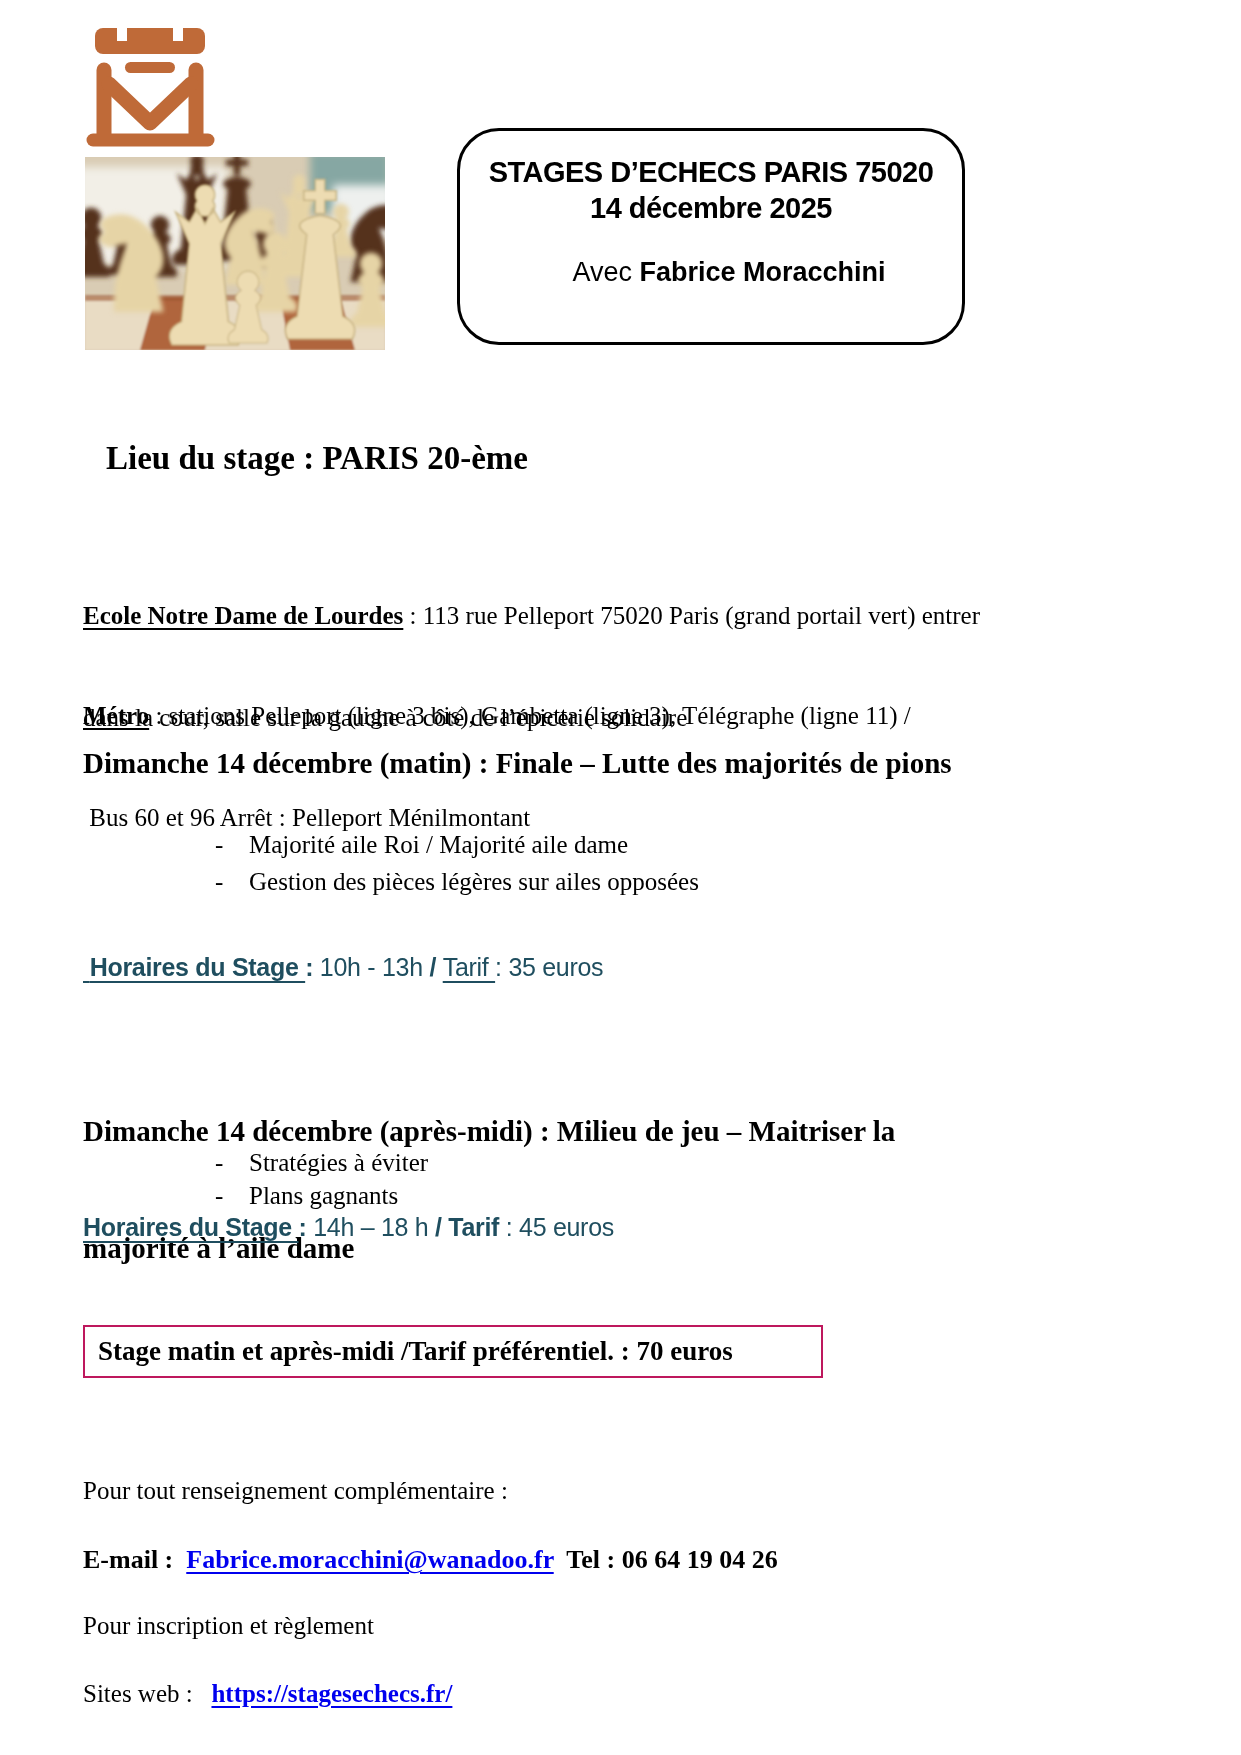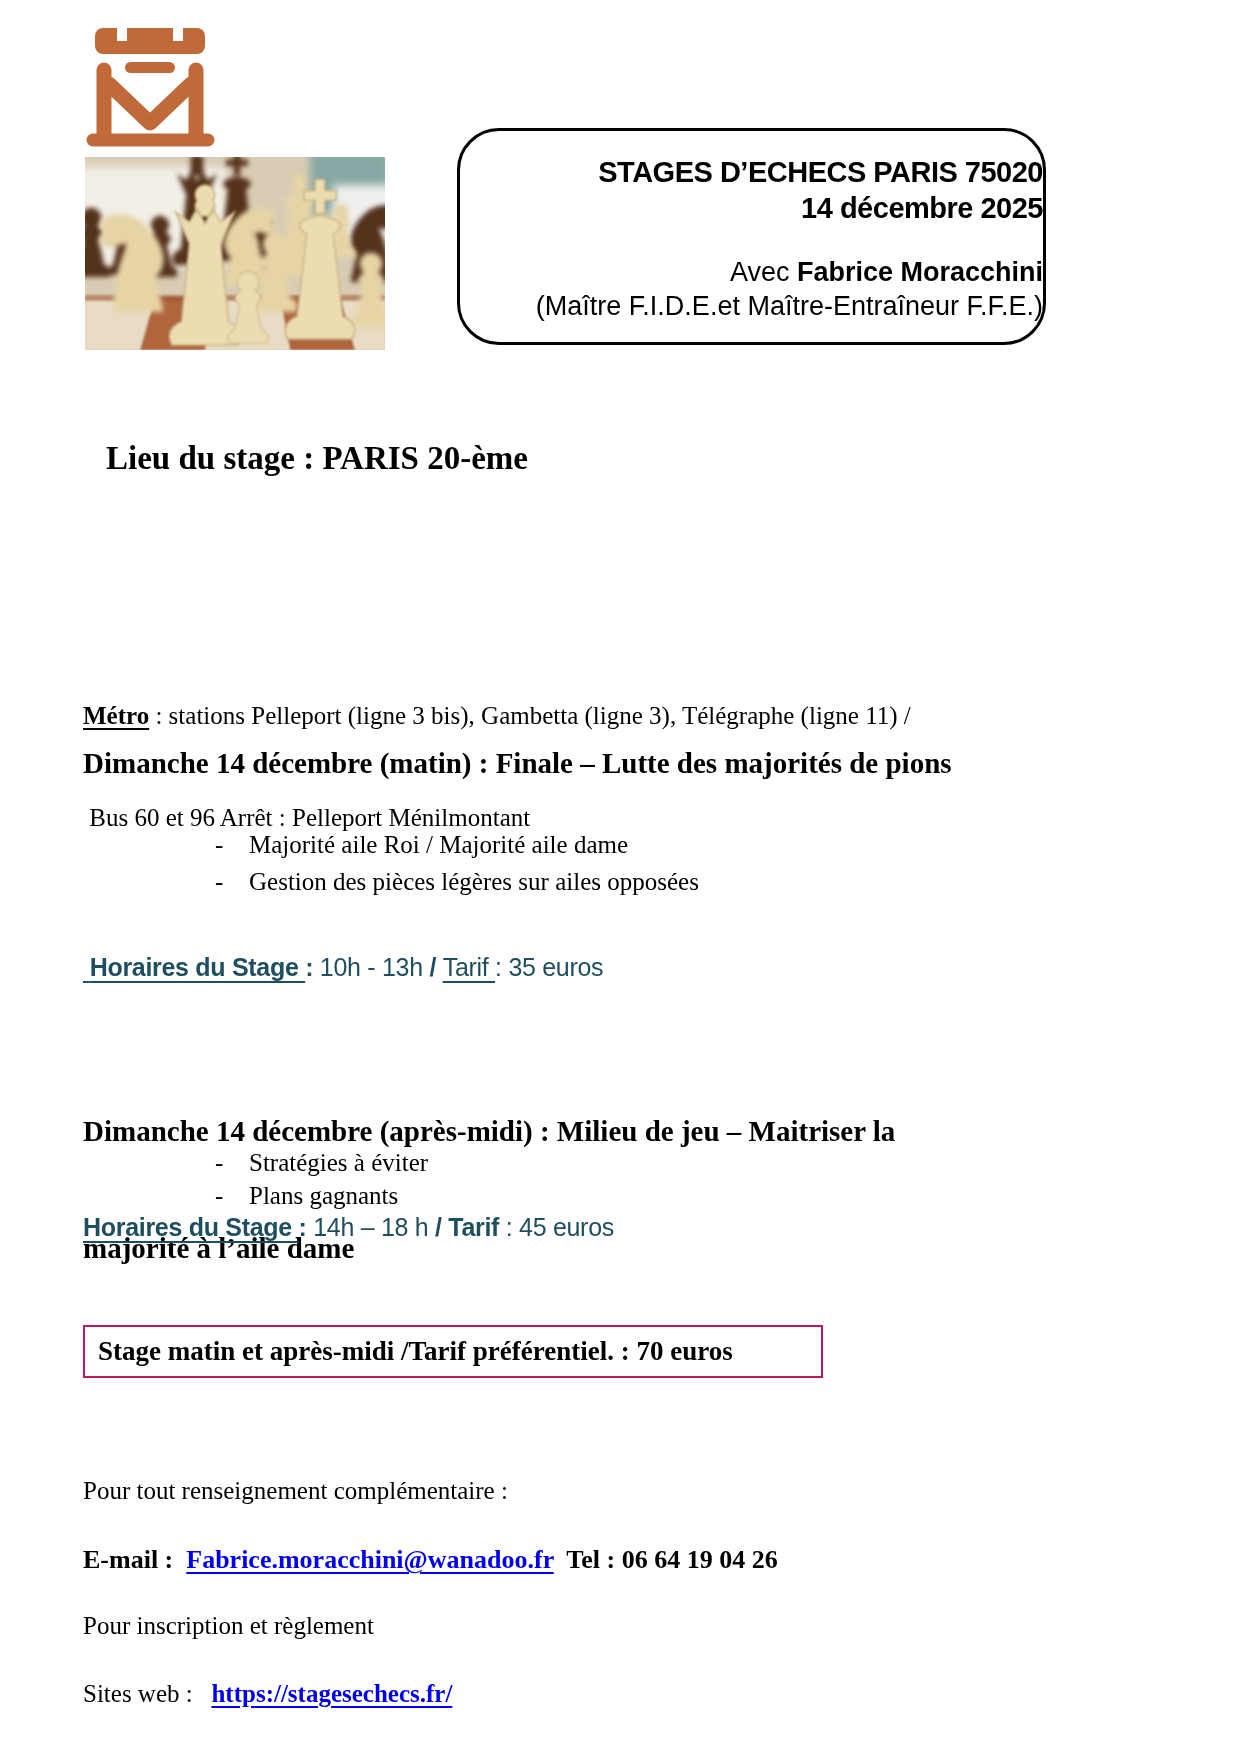--- a/index.html
+++ b/index.html
@@ -11,24 +11,24 @@
     overflow:hidden;
     font-family:"Liberation Serif","DejaVu Serif",serif;
     color:#000;
   }
   .abs{position:absolute;}
 
   
   .logo{left:84px;top:24px;width:134px;height:124px;}
   .photo{left:85px;top:157px;width:300px;height:193px;}
   .infobox{
-    left:457px;top:128px;width:589px;height:217px;
+    left:457px;top:128px;width:508px;height:217px;
     border:3px solid #000;border-radius:42px;
     box-sizing:border-box;
-    text-align:right;
+    text-align:center;
     font-family:"Liberation Sans","DejaVu Sans",sans-serif;
     padding-top:23px;
   }
   .infobox .title{font-size:29px;font-weight:bold;line-height:36px;letter-spacing:-0.5px;}
   .infobox .who{font-size:27px;line-height:34px;margin-top:29px;font-weight:normal;padding-left:36px;}
   .infobox .who b{font-weight:bold;}
 
   
   .h1{left:83px;top:440px;font-size:33px;font-weight:bold;white-space:pre-wrap;}
   .h1 .u{text-decoration-thickness:3px;text-underline-offset:5px;margin-left:23px;}
@@ -154,25 +154,28 @@
         <use href="#king" transform="translate(235,182) scale(1.9)"></use>
         <use href="#pawn" transform="translate(163,186) scale(1.35)"></use>
       </g>
     </svg>
   </div>
 
   <div class="abs infobox">
     <div class="title">STAGES D’ECHECS PARIS 75020</div>
     <div class="title">14 décembre 2025</div>
     <div class="who"><span>Avec </span><b>Fabrice Moracchini</b></div>
-    <div class="who" style="margin-top:0;">(Maître F.I.D.E.et Maître-Entraîneur F.F.E.)</div>
   </div>
 
   <div class="abs h1"><span class="u">Lieu du stage</span><span> : </span><span>PARIS 20-ème</span></div>
 
+  <div class="abs para p-ecole">
+    <div><span class="bu">Ecole Notre Dame de Lourdes</span><span> : 113 rue Pelleport 75020 Paris (grand portail vert) entrer</span></div>
+    <div>dans la cour, salle sur la gauche à côté de l’épicerie solidaire</div>
+  </div>
 
   <div class="abs para p-metro">
     <div><span class="bu">Métro</span><span> : stations Pelleport (ligne 3 bis), Gambetta (ligne 3), Télégraphe (ligne 11) /</span></div>
     <div> Bus 60 et 96 Arrêt : Pelleport Ménilmontant</div>
   </div>
 
   <div class="abs h2 h2-matin">Dimanche 14 décembre (matin) : Finale – Lutte des majorités de pions</div>
 
   <div class="abs bullets bullets-1">
     <div class="row">

